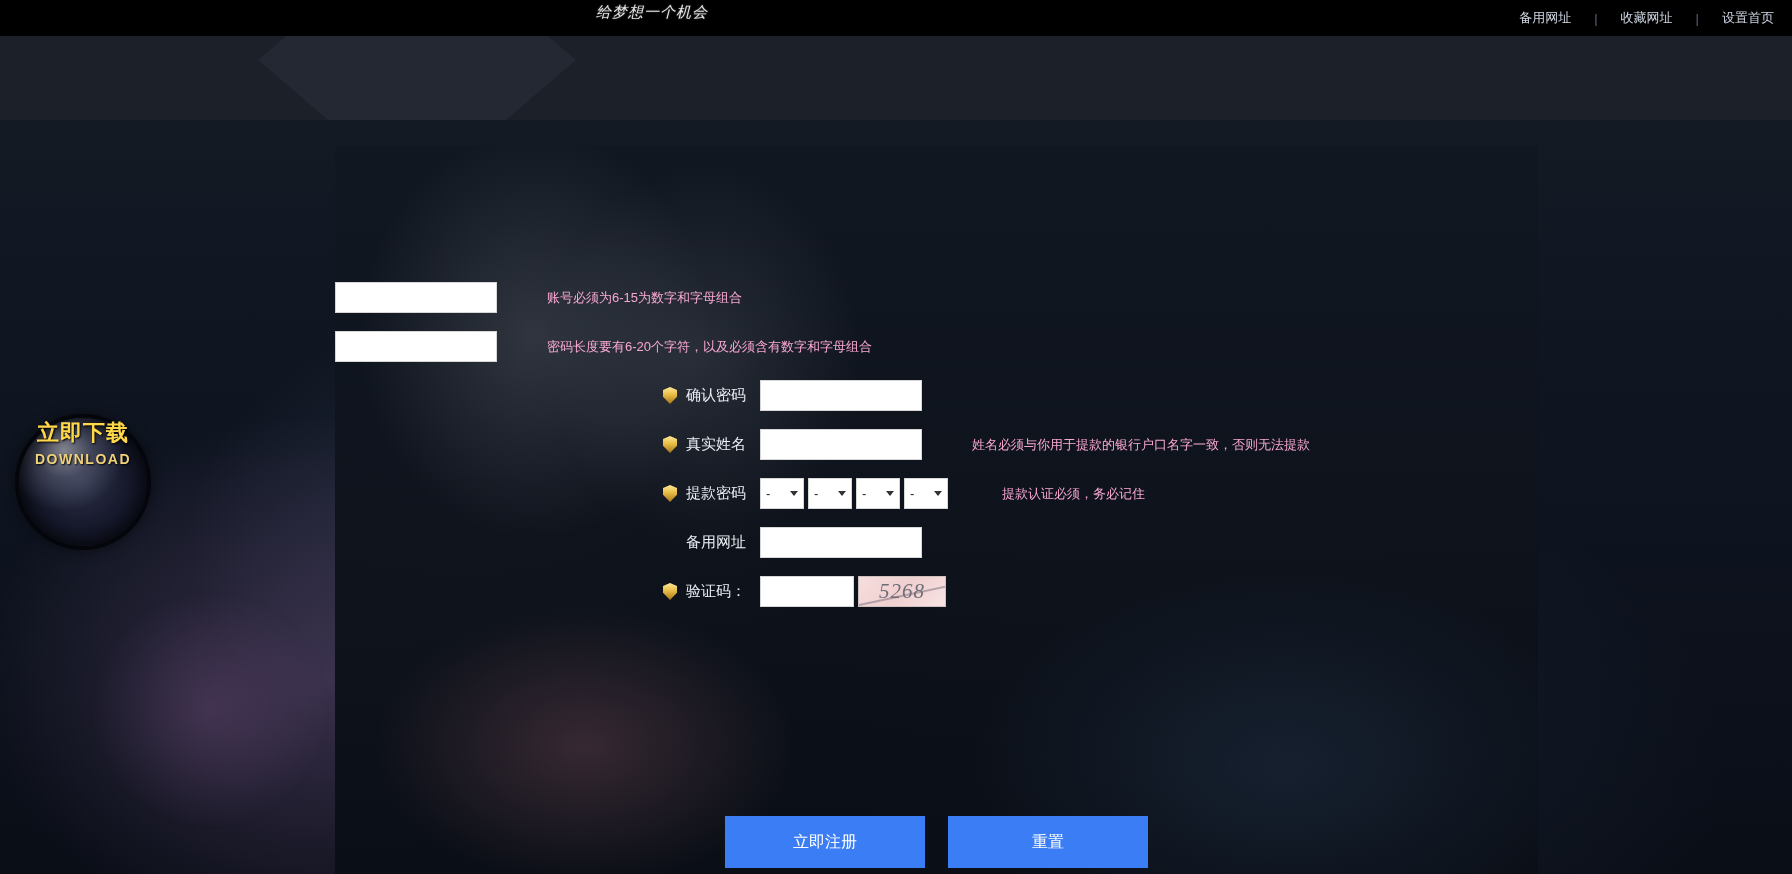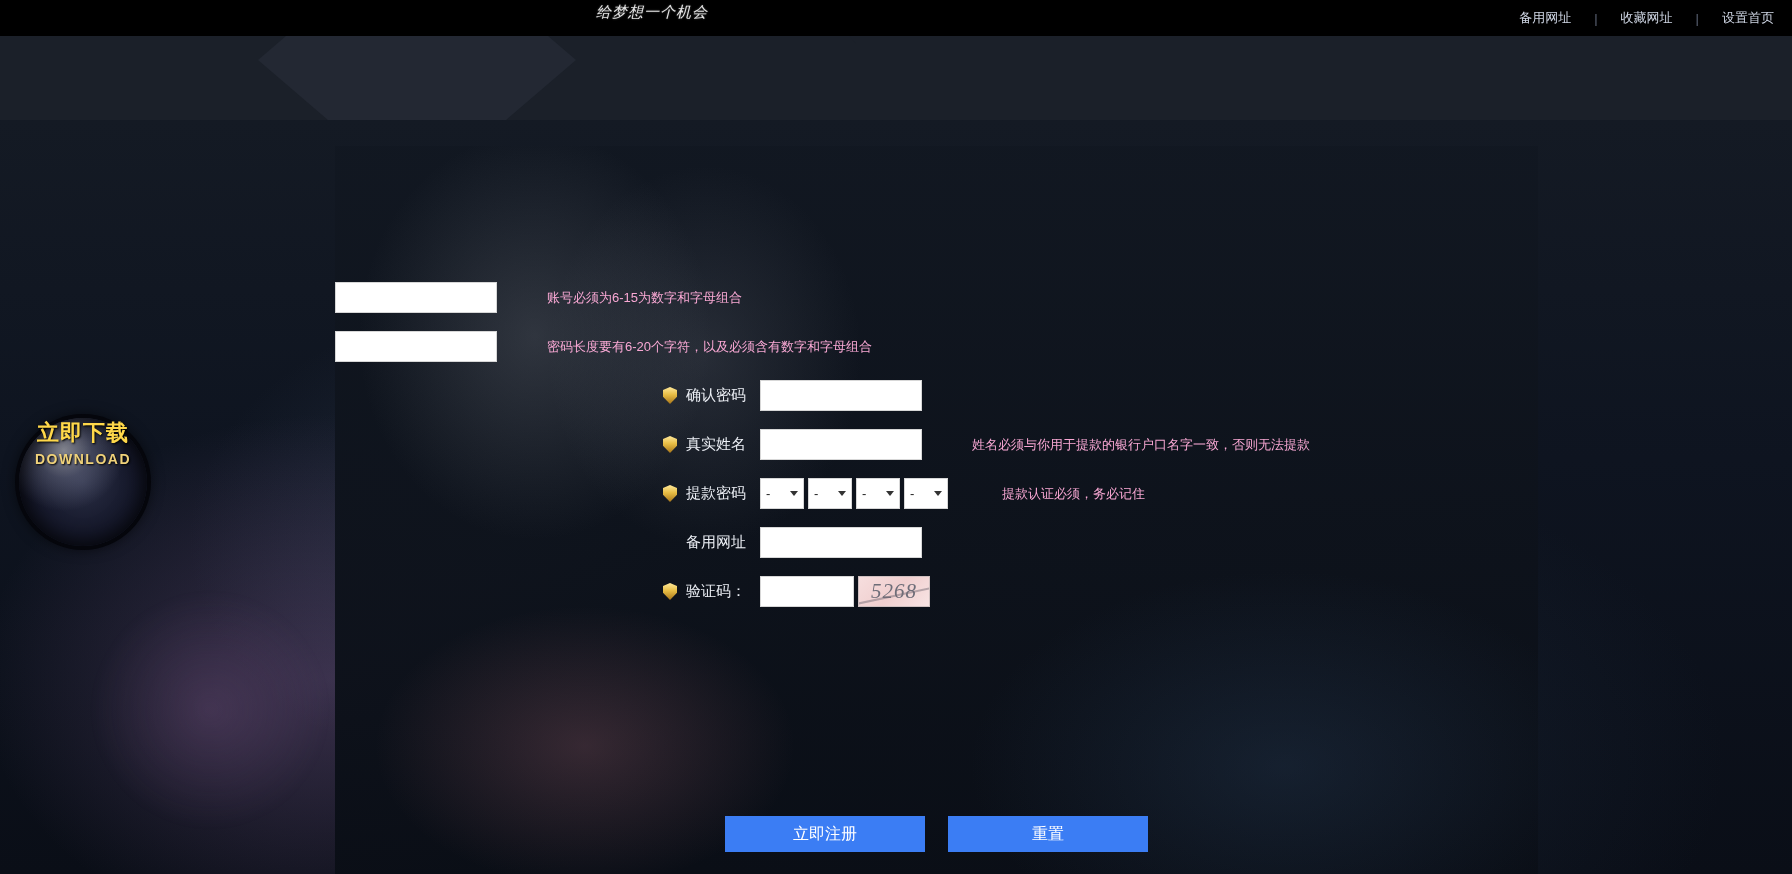--- a/index.html
+++ b/index.html
@@ -229,21 +229,21 @@
     width: 44px; height: 31px; background: #fff; border: 1px solid #d7d7d7;
     display: flex; align-items: center; justify-content: space-between;
     padding: 0 5px; font-size: 13px; color: #222; cursor: pointer;
   }
   .sel .caret {
     width: 0; height: 0; border-left: 4px solid transparent;
     border-right: 4px solid transparent; border-top: 5px solid #333;
   }
 
   .captcha-img {
-    width: 72px; height: 31px; margin-left: 4px;
+    width: 88px; height: 31px; margin-left: 4px;
     background: linear-gradient(135deg, #f6dede 0%, #f0cfcf 50%, #f8e4e4 100%);
     border: 1px solid #cfc0c0;
     display: flex; align-items: center; justify-content: center;
     font-family: "Liberation Serif", serif;
     font-size: 21px; font-style: italic; color: #6d6d78;
     letter-spacing: 1px; cursor: pointer;
     position: relative; overflow: hidden;
   }
   .captcha-img::before {
     content: ""; position: absolute; left: -8%; top: 62%;
@@ -255,21 +255,21 @@
     font-size: 13px; color: #f9a8d4; white-space: nowrap;
     margin-left: 22px;
   }
   .hint.wd { margin-left: 42px; }
 
   .btn-row {
     position: absolute; top: 670px; left: 0; width: 1203px;
     display: flex; justify-content: center; gap: 23px;
   }
   .btn {
-    width: 200px; height: 36px; background: #3b7df4; border: none;
+    width: 200px; height: 52px; background: #3b7df4; border: none;
     color: #fff; font-size: 16px; cursor: pointer;
     font-family: "Liberation Sans", sans-serif;
   }
 </style>
 </head>
 <body>
 
 <div class="topbar">
   <div class="tagline">给梦想一个机会</div>
   <div class="toplinks">

